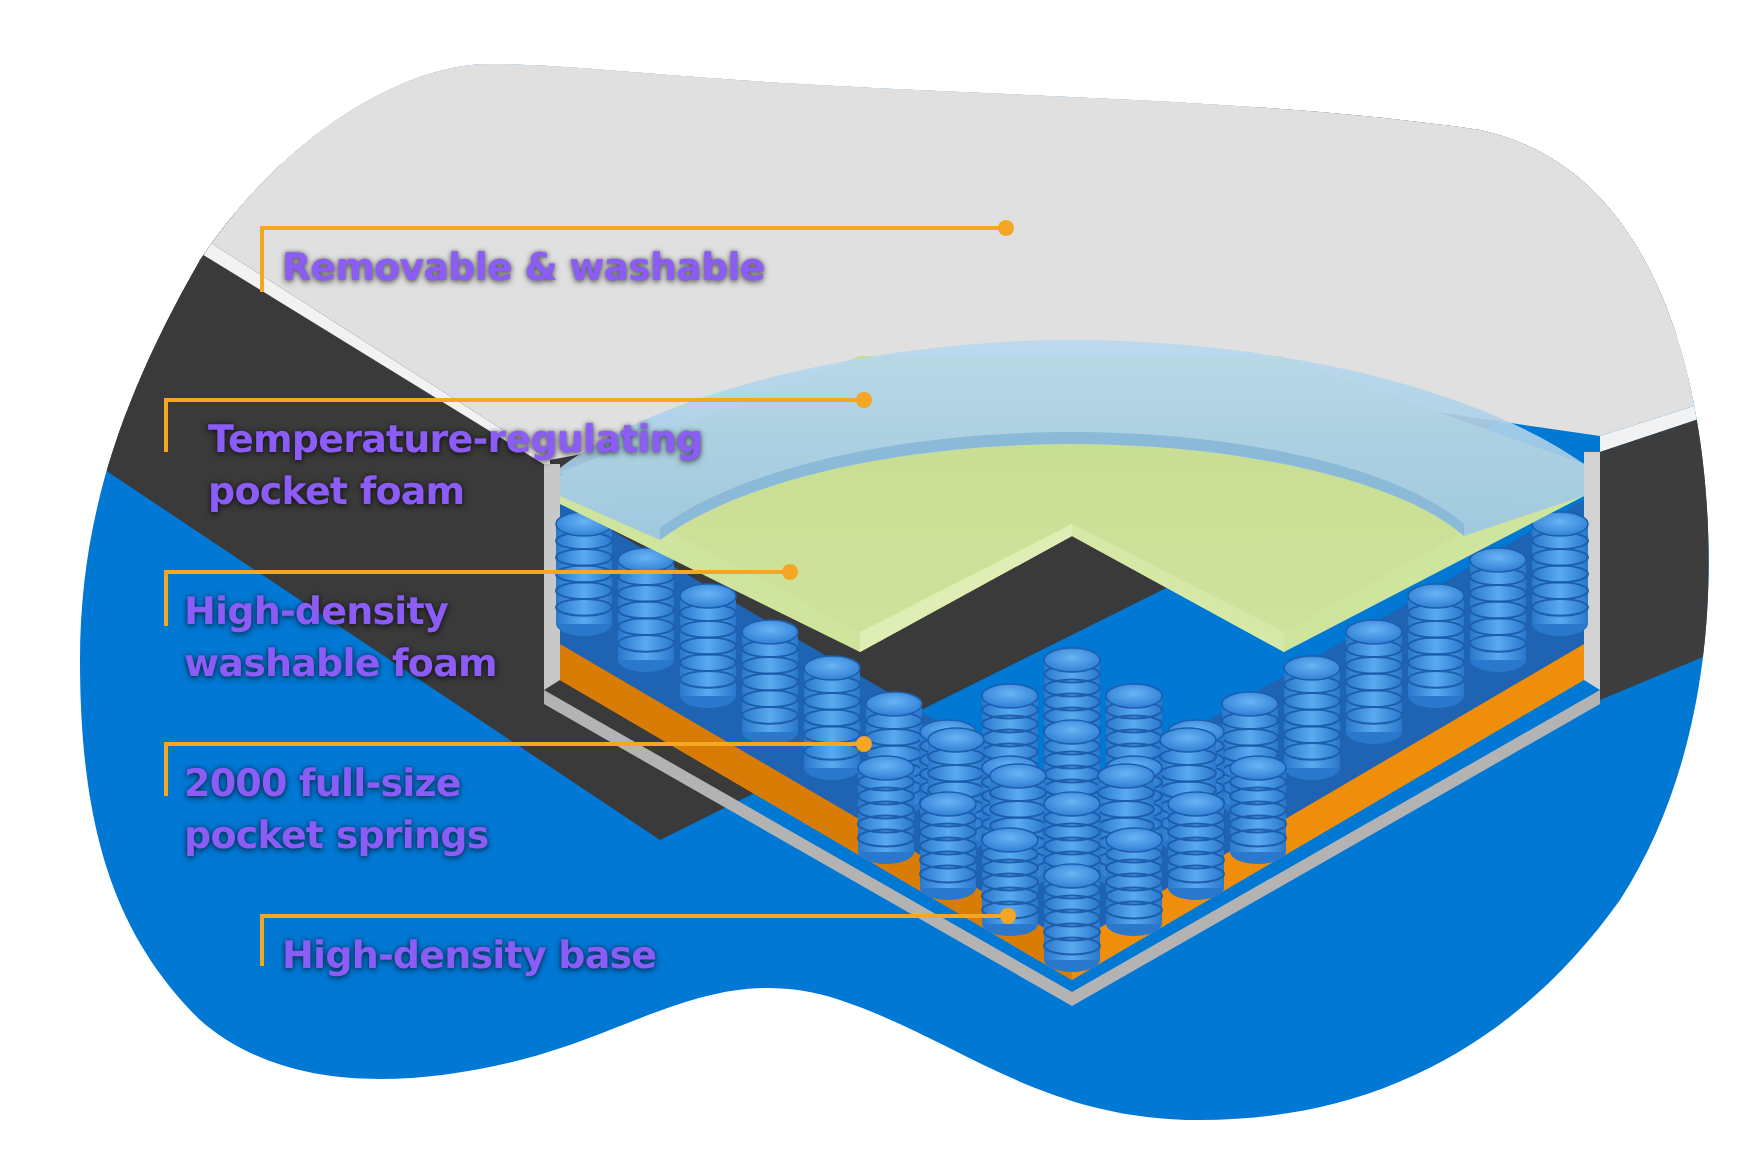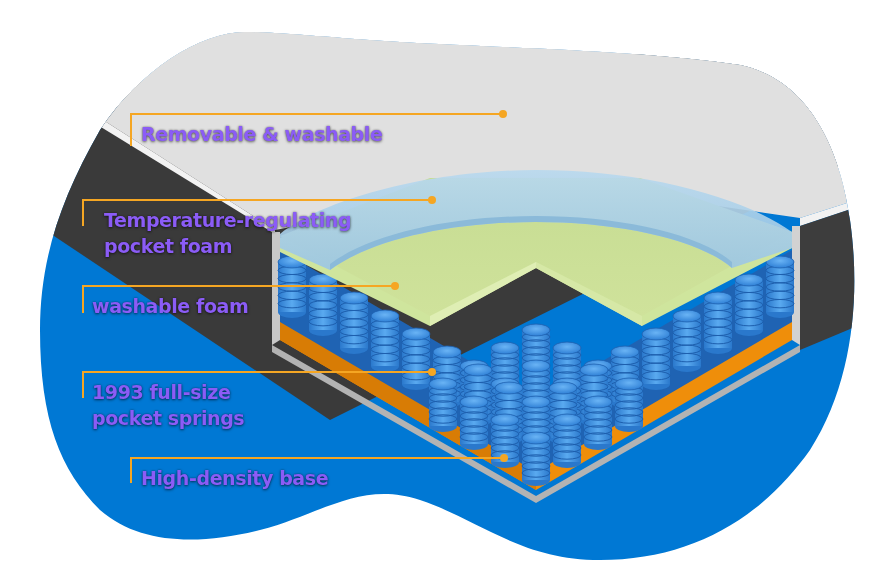--- a/index.html
+++ b/index.html
@@ -432,21 +432,22 @@
 </svg>
 
 <div class="label" style="left:141px; top:121px;">
   <span>Removable &amp; washable</span>
 </div>
 <div class="label" style="left:76px; top:207px;margin-left:28px;">
   <span>Temperature-regulating</span>
   <span>pocket foam</span>
 </div>
 <div class="label" style="left:92px; top:293px;">
+  <span>High-density</span>
   <span>washable foam</span>
 </div>
 <div class="label" style="left:92px; top:379px;">
-  <span>1993 full-size</span>
+  <span>2000 full-size</span>
   <span>pocket springs</span>
 </div>
 <div class="label" style="left:141px; top:465px;">
   <span>High-density base</span>
 </div>
 
 </body></html>

